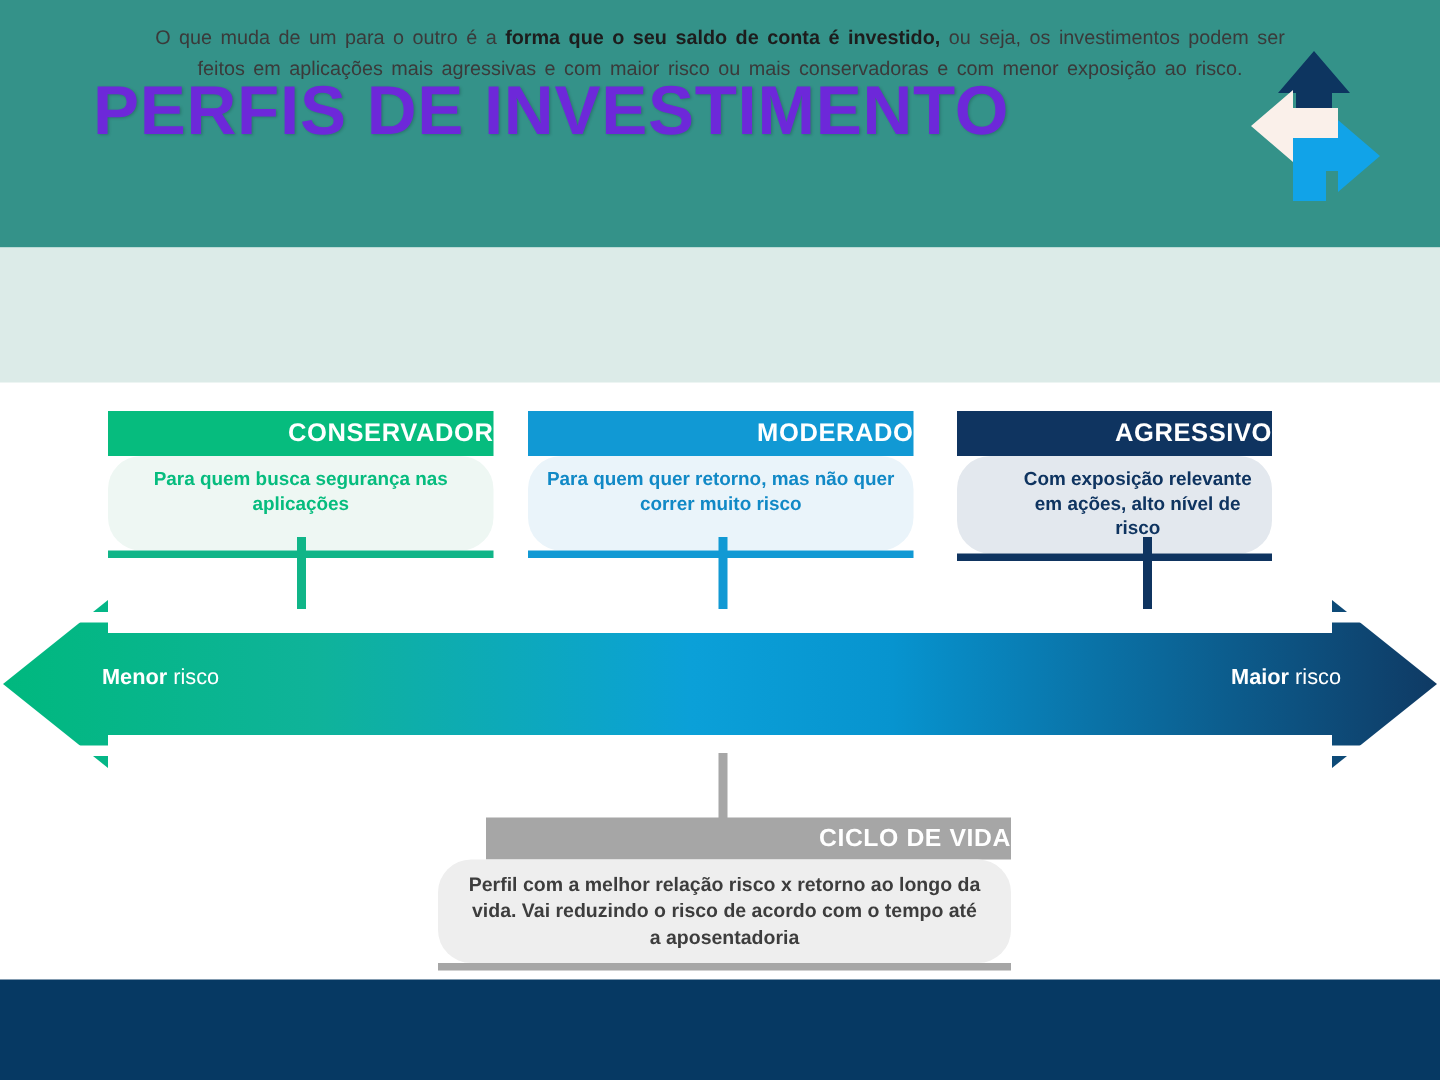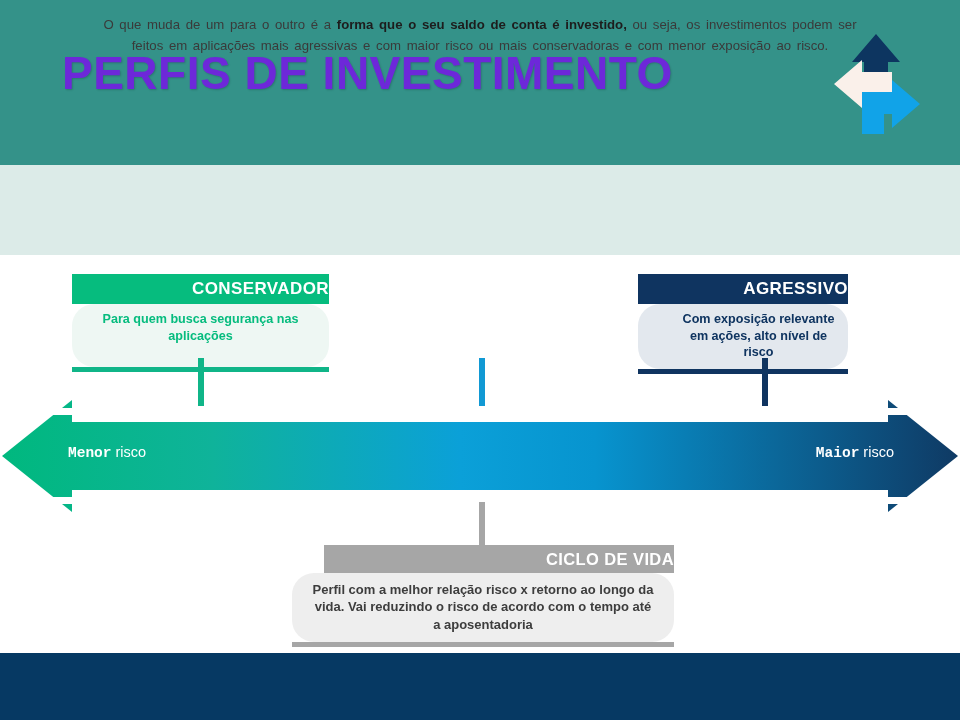--- a/index.html
+++ b/index.html
@@ -122,21 +122,21 @@
     width: 960px; height: 116px;
   }
   .arrow-svg { display: block; }
   .arrow-label {
     position: absolute;
     top: 444px;
     font-size: 14.5px;
     color: #ffffff;
     white-space: nowrap;
   }
-  .arrow-label b { font-weight: bold; font-family: Liberation Mono, monospace; }
+  .arrow-label b { font-weight: bold; }
   #label-menor { left: 68px; }
   #label-maior { right: 66px; }
 
   
   #stem-ciclo {
     position: absolute;
     left: 479px; top: 502px;
     width: 6px; height: 44px;
     background: #a6a6a6;
   }
@@ -190,20 +190,25 @@
   <div class="intro-band"></div>
   <div class="intro-text"><span>O que muda de um para o outro é a </span><b>forma que o seu saldo de conta é investido,</b><span> ou seja, os investimentos podem ser feitos em aplicações mais agressivas e com maior risco ou mais conservadoras e com menor exposição ao risco.</span></div>
 
   <div class="card" id="card-conservador">
     <div class="card-head">CONSERVADOR</div>
     <div class="card-body">Para quem busca segurança nas aplicações</div>
     <div class="card-rule"></div>
   </div>
   <div class="stem" id="stem-conservador"></div>
 
+  <div class="card" id="card-moderado">
+    <div class="card-head">MODERADO</div>
+    <div class="card-body">Para quem quer retorno, mas não quer correr muito risco</div>
+    <div class="card-rule"></div>
+  </div>
   <div class="stem" id="stem-moderado"></div>
 
   <div class="card" id="card-agressivo">
     <div class="card-head">AGRESSIVO</div>
     <div class="card-body">Com exposição relevante em ações, alto nível de risco</div>
     <div class="card-rule"></div>
   </div>
   <div class="stem" id="stem-agressivo"></div>
 
   <div class="arrow-wrap">

